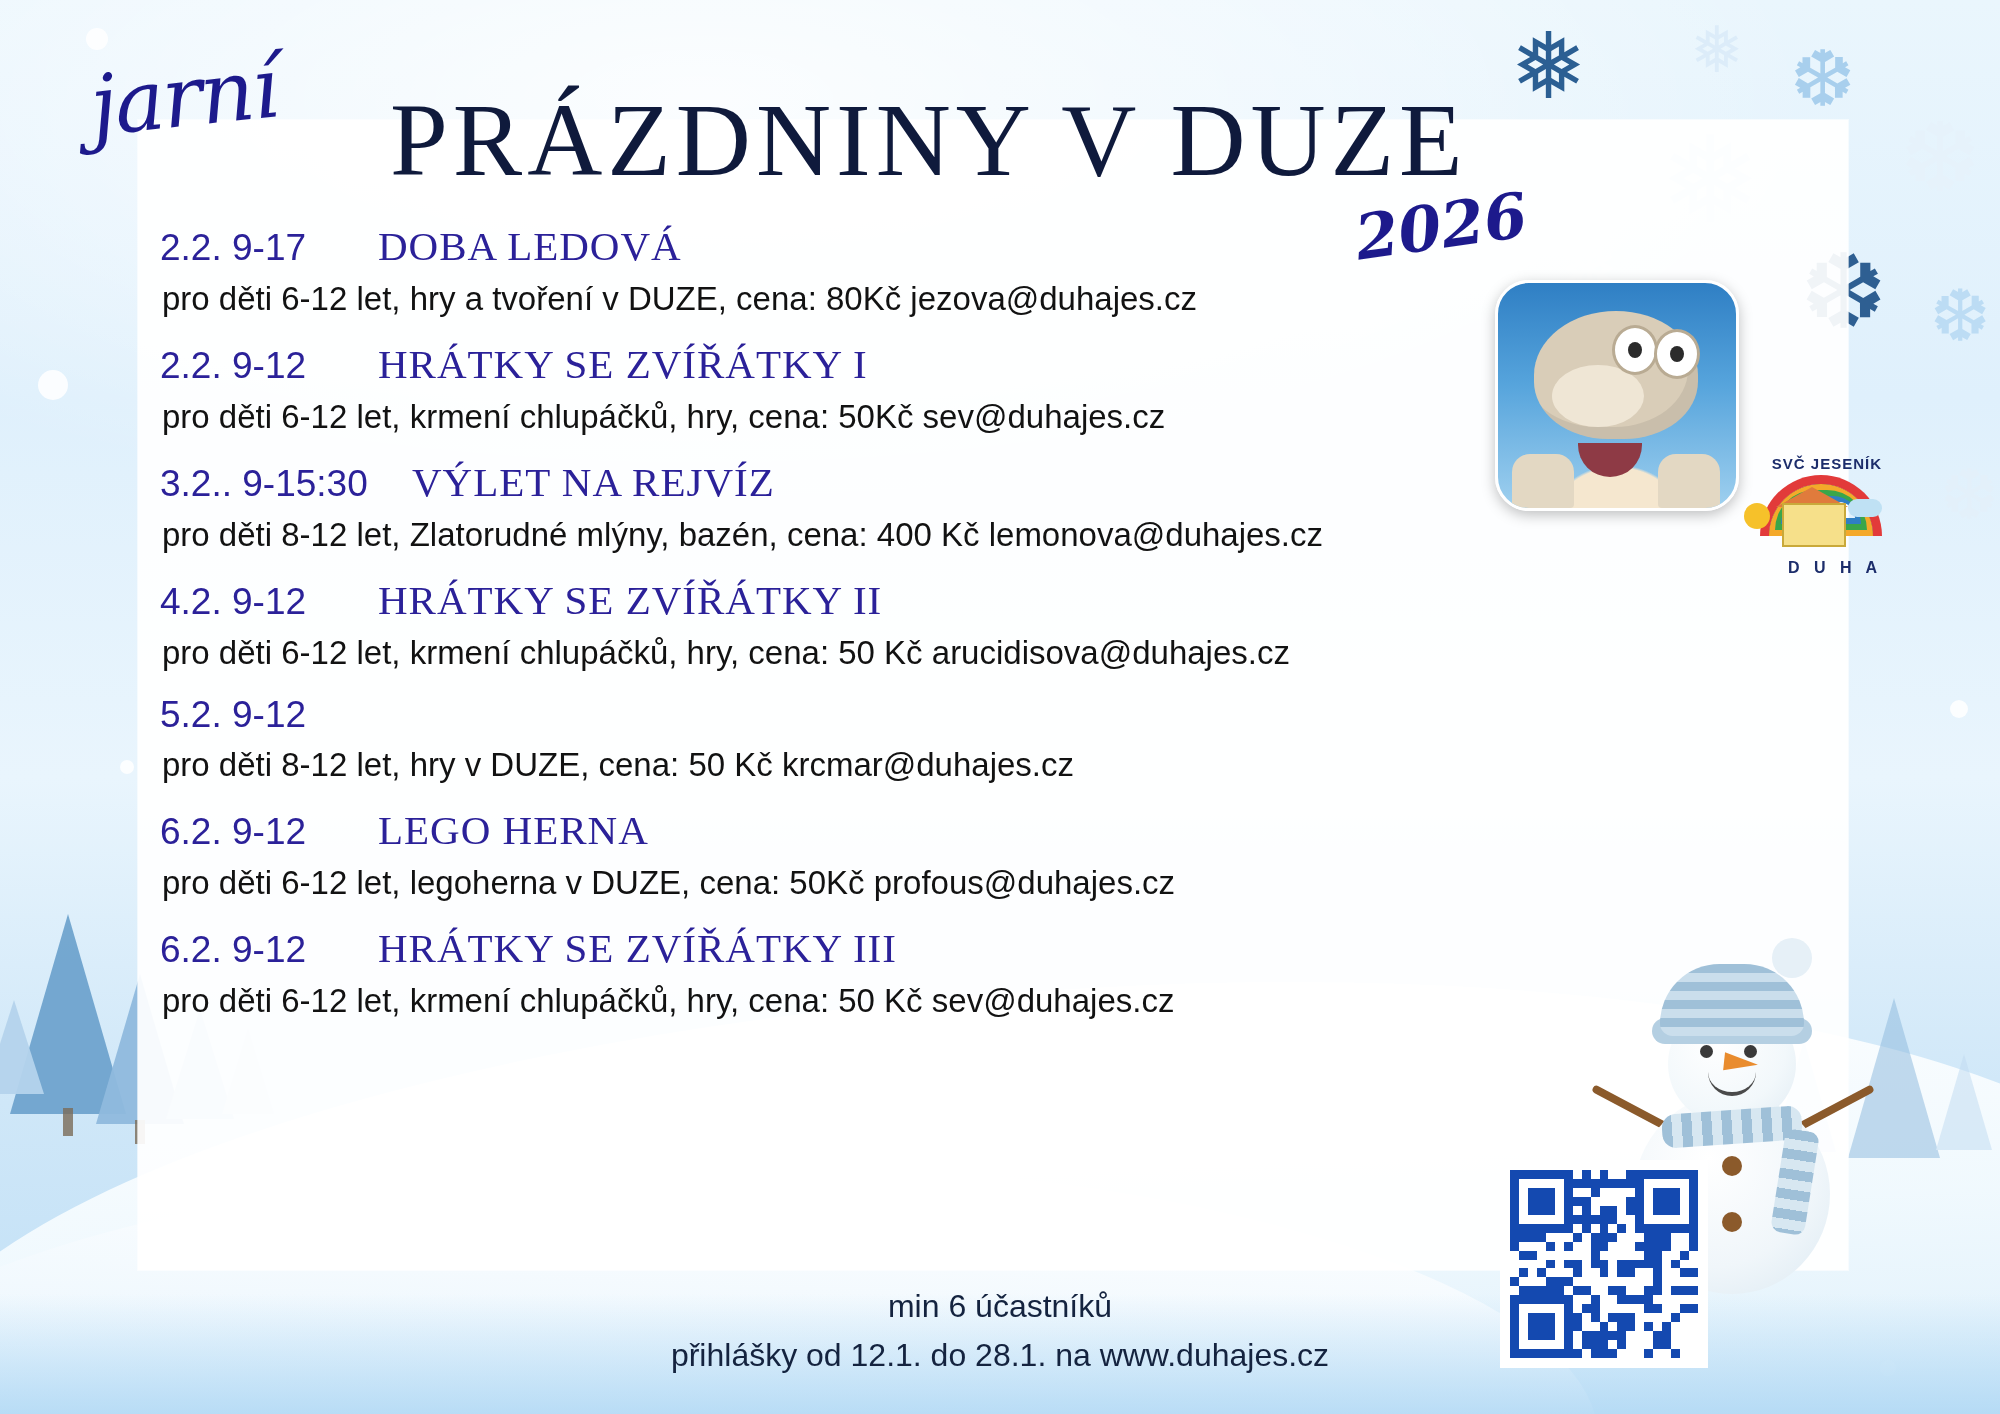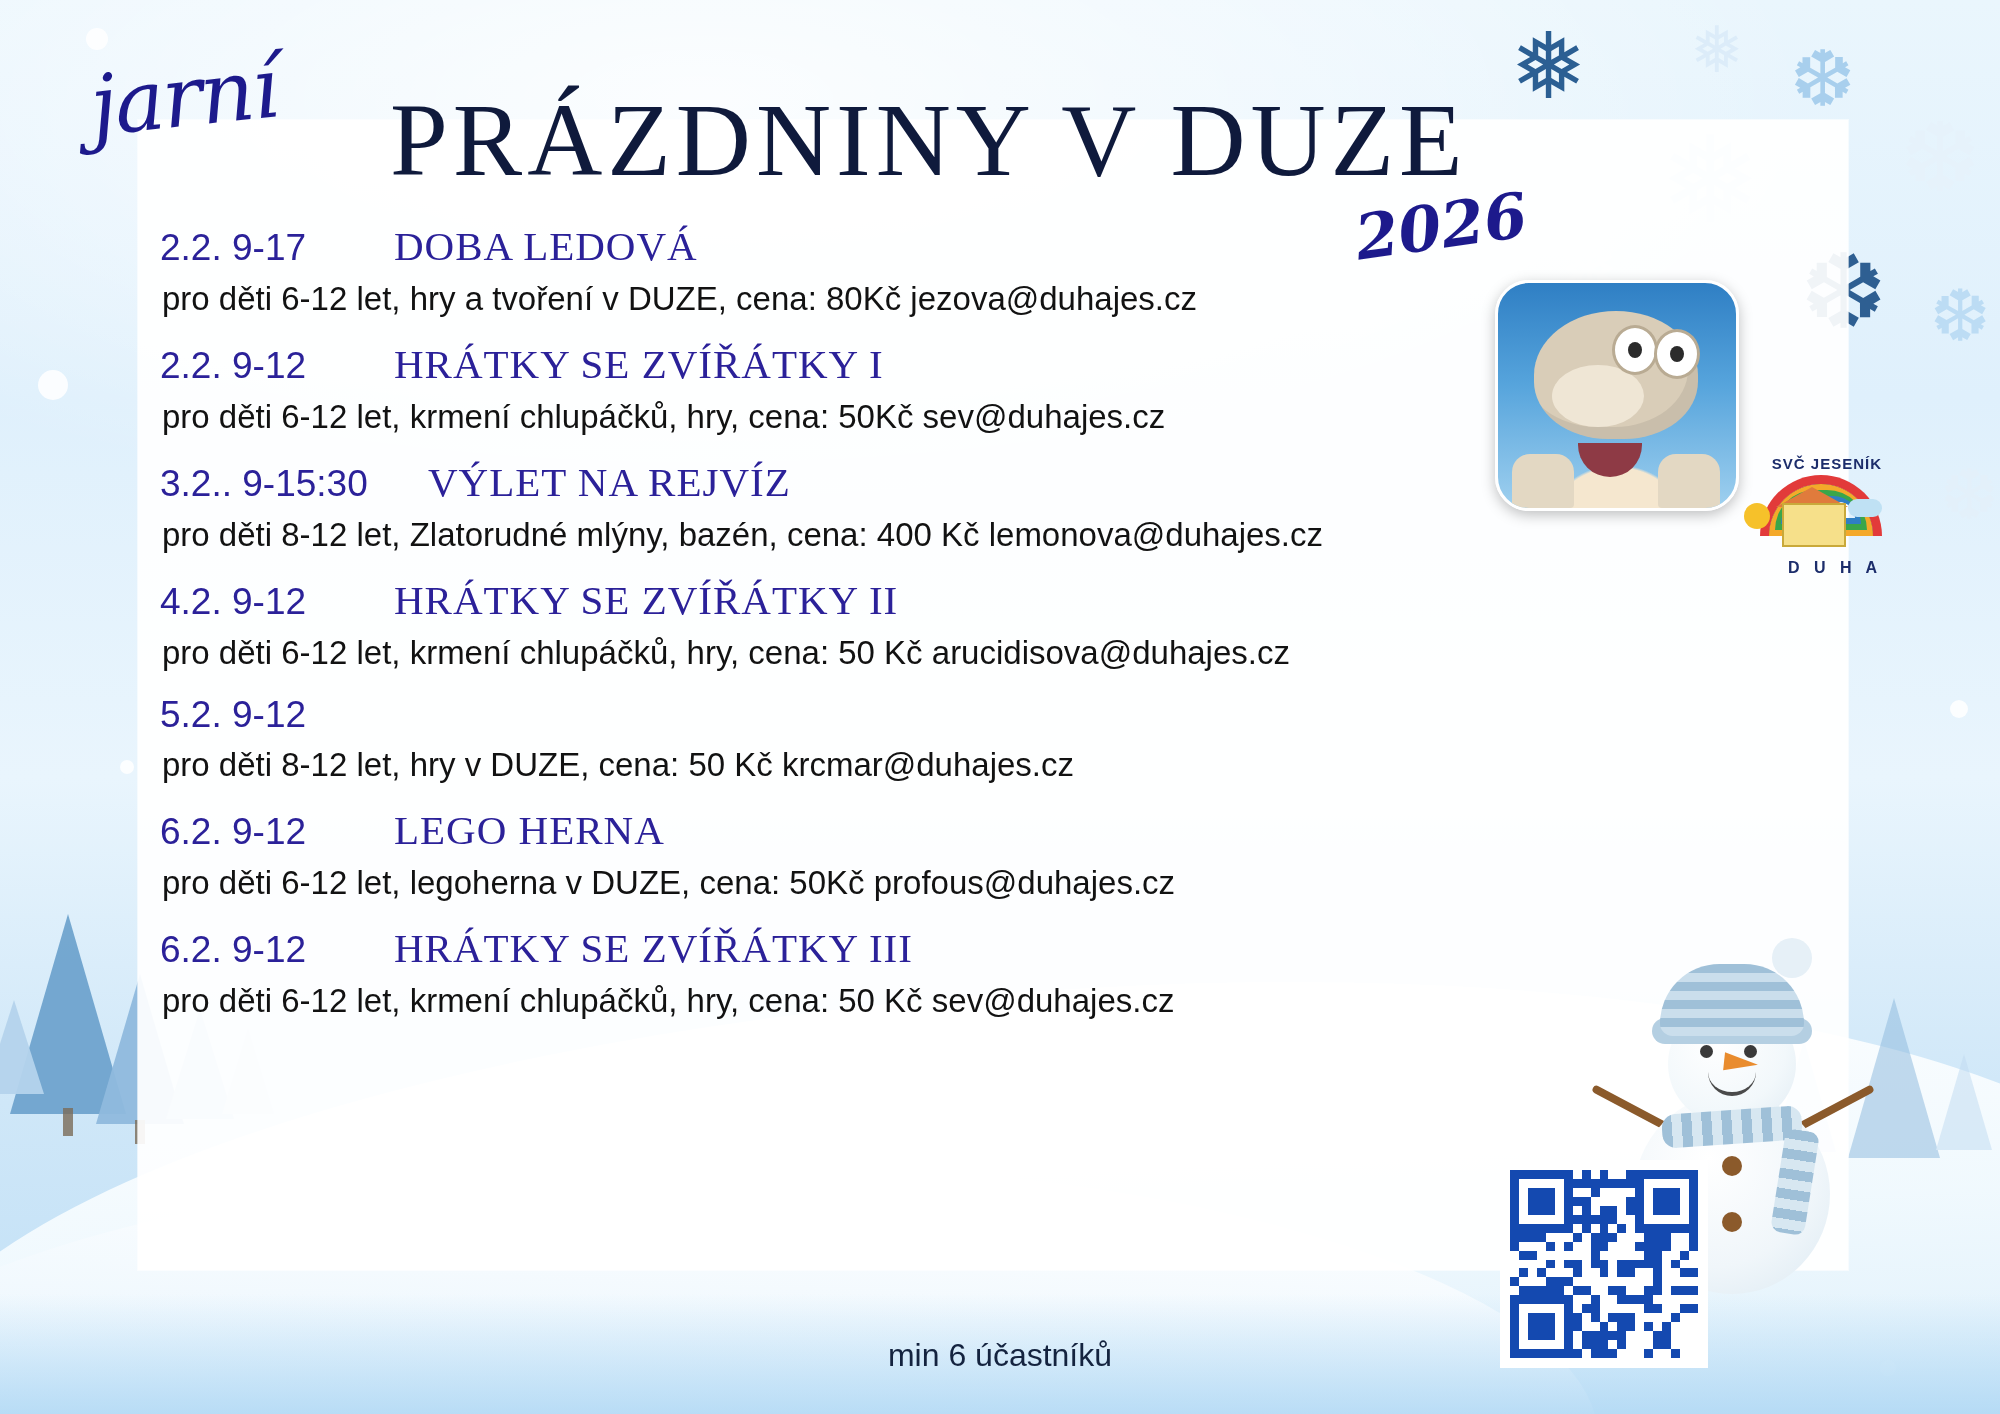--- a/index.html
+++ b/index.html
@@ -170,21 +170,21 @@
     white-space: nowrap;
   }
   .item-time {
     display: inline-block;
     min-width: 218px;
     font-family: "Liberation Sans", sans-serif;
     font-size: 37px;
     letter-spacing: 0;
   }
   .item-time.wide { min-width: 252px; }
-  .item-name { font-size: 41px; margin-left: 16px; }
+  .item-name { font-size: 41px; }
   .item-desc {
     color: #121212;
     font-size: 33px;
     margin: 10px 0 22px 2px;
     white-space: nowrap;
   }
 
   
   .footer {
     position: absolute;
@@ -1041,15 +1041,16 @@
         <i></i>
         <i></i>
         <i class="on"></i>
         <i></i>
         <i></i>
       </div>
   </div>
 
   <div class="footer">
     <div>min 6 účastníků</div>
+    <div>přihlášky od 12.1. do 28.1. na www.duhajes.cz</div>
   </div>
 
 </div>
 
 </body></html>

